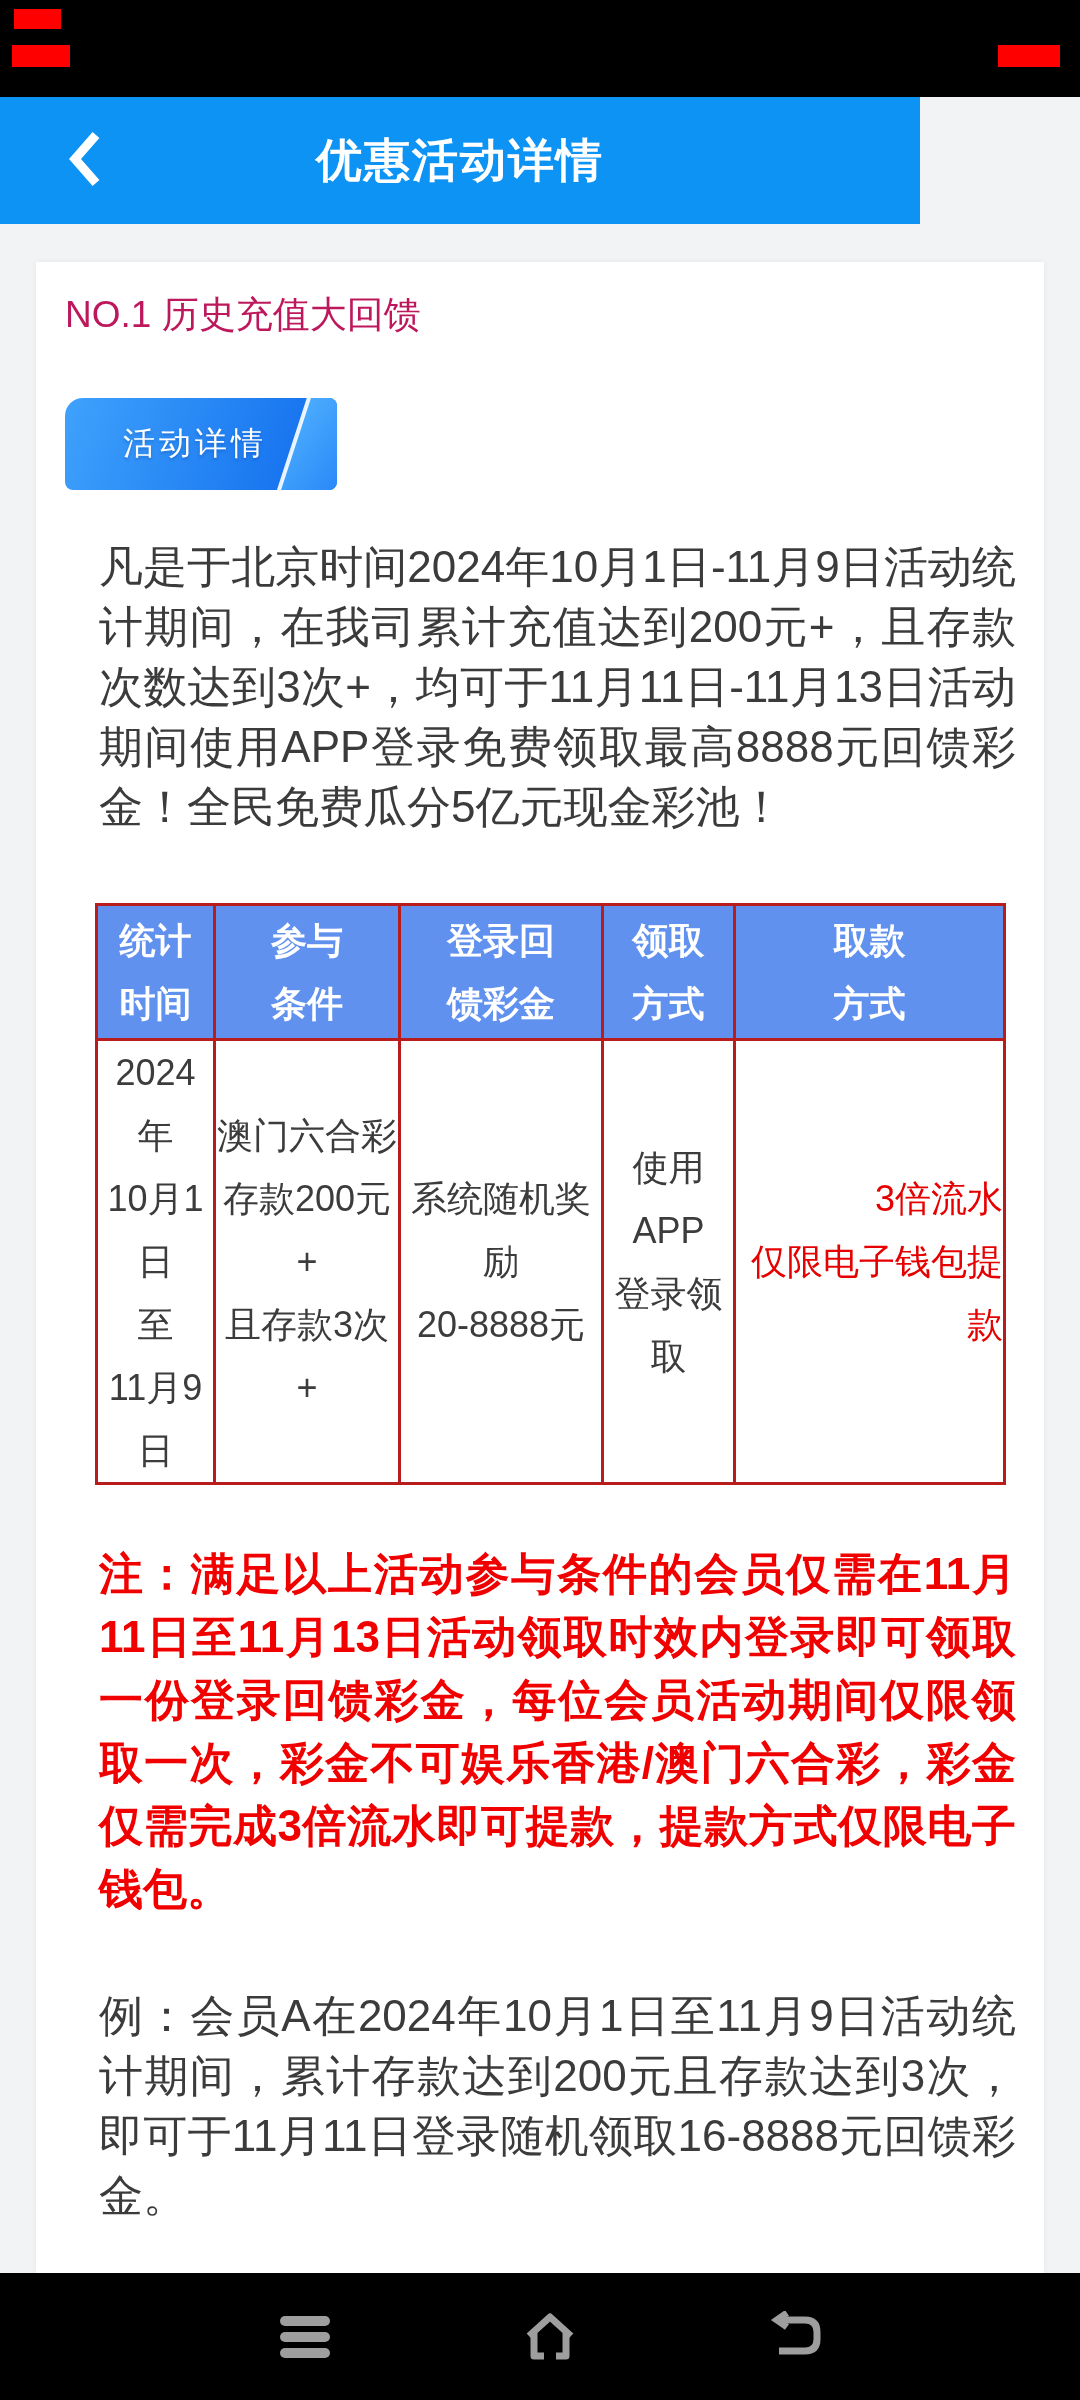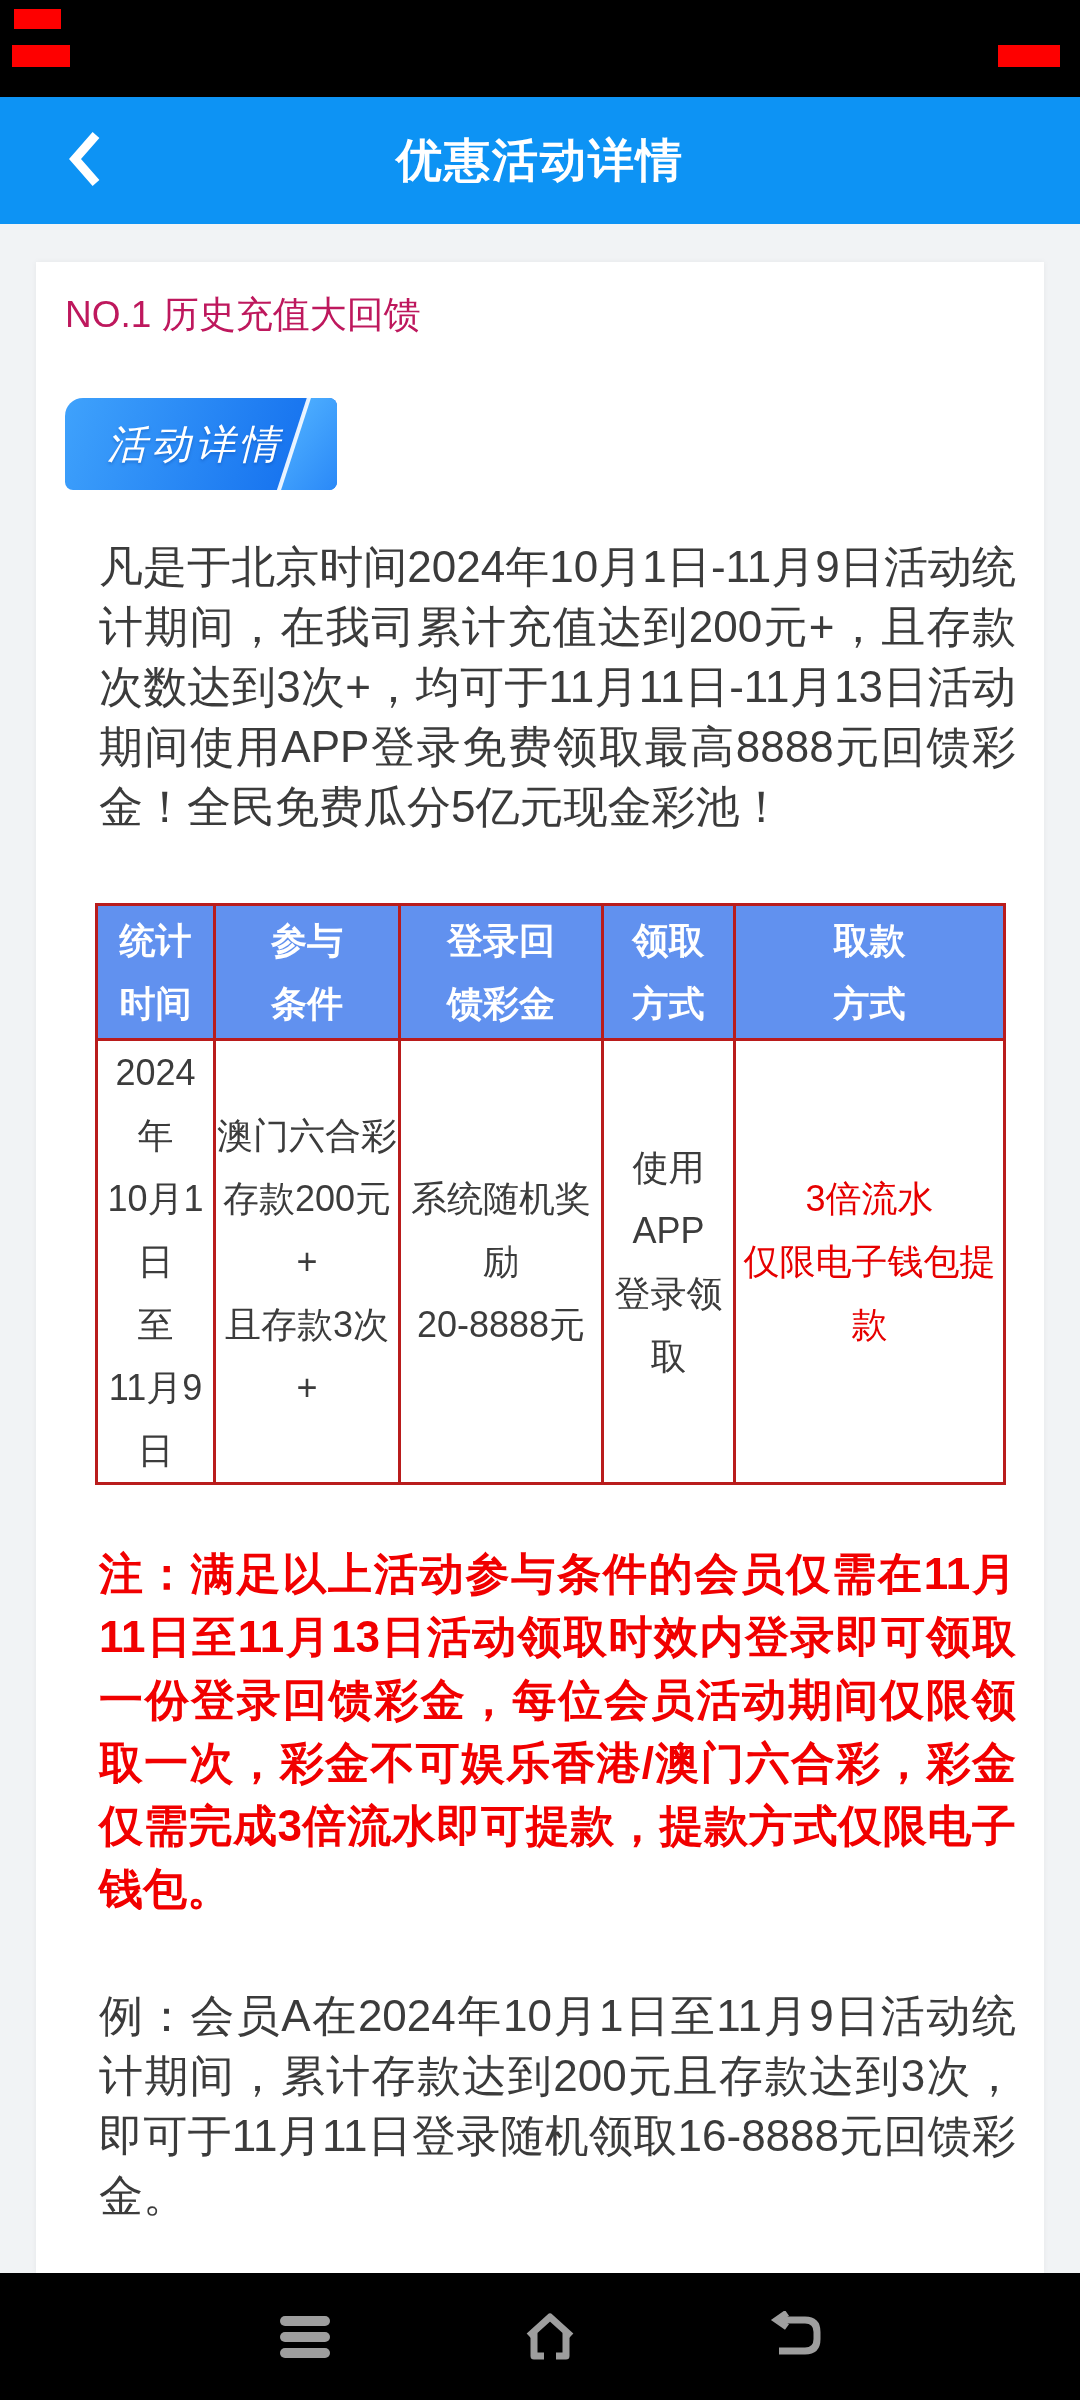--- a/index.html
+++ b/index.html
@@ -9,21 +9,21 @@
     font-family:"Liberation Sans","DejaVu Sans",sans-serif;
   }
   
   .status-bar{position:absolute;left:0;top:0;width:1080px;height:97px;background:#000;z-index:20;}
   .redact{position:absolute;background:#fe0000;}
   .redact.r1{left:14px;top:9px;width:47px;height:20px;}
   .redact.r2{left:12px;top:45px;width:58px;height:22px;}
   .redact.r3{left:998px;top:45px;width:62px;height:22px;}
   
   .app-header{
-    position:absolute;left:0;top:97px;width:1080px;height:127px;background:#0d93f4;
+    position:absolute;left:0;top:97px;width:920px;height:127px;background:#0d93f4;
     display:flex;align-items:center;justify-content:center;z-index:15;
   }
   .back-button{position:absolute;left:40px;top:0;width:90px;height:127px;display:flex;align-items:center;justify-content:center;}
   .page-title{color:#fff;font-size:46px;font-weight:bold;letter-spacing:2px;}
   
   .content-card{
     position:absolute;left:36px;top:262px;width:1008px;height:2011px;background:#fff;
     overflow:hidden;box-shadow:0 0 6px rgba(0,0,0,.05);
   }
   .section-title{margin:31px 0 0 29px;font-size:37px;line-height:44px;color:#be185d;}
@@ -35,35 +35,35 @@
   }
   .detail-badge::before{
     content:"";position:absolute;right:-26px;top:-20px;width:70px;height:150px;
     background:linear-gradient(110deg,#4fb0ff,#1e7cf5);transform:rotate(18deg);
   }
   .detail-badge::after{
     content:"";position:absolute;right:44px;top:-20px;width:4px;height:150px;
     background:rgba(255,255,255,.9);transform:rotate(18deg);
   }
   .badge-label{
-    position:relative;z-index:1;color:#fff;font-size:40px;letter-spacing:4px;
-    text-shadow:0 2px 3px rgba(0,60,150,.35);padding-right:12px;font-style:italic;
+    position:relative;z-index:1;color:#fff;font-size:32px;letter-spacing:4px;
+    text-shadow:0 2px 3px rgba(0,60,150,.35);padding-right:12px;
   }
   .para{margin:47px 28px 0 63px;font-size:44px;line-height:60px;color:#3b3b3b;text-align:justify;}
   
   table.promo-table{
     margin:66px 0 0 59px;width:908px;border-collapse:collapse;table-layout:fixed;
   }
   .promo-table col.c1{width:118px}.promo-table col.c2{width:185px}
   .promo-table col.c3{width:203px}.promo-table col.c4{width:132px}
   .promo-table col.c5{width:270px}
   .promo-table th,.promo-table td{border:3px solid #b91c1c;white-space:pre-line;text-align:center;vertical-align:middle;padding:0;}
   .promo-table th{height:132px;background:#6191ef;color:#fff;font-size:36px;font-weight:bold;line-height:63px;}
   .promo-table td{height:378px;font-size:36px;color:#3c3c3c;line-height:63px;}
-  .promo-table td.red{color:#e60000;}
+  .promo-table td.red{color:#e60000;text-align:right;}
   
   .note{margin:57px 28px 0 63px;font-size:44px;line-height:63px;font-weight:bold;color:#f10000;text-align:justify;}
   .example{margin:66px 28px 0 63px;font-size:44px;line-height:60px;color:#3b3b3b;text-align:justify;}
   
   .nav-bar{
     position:absolute;left:0;top:2273px;width:1080px;height:127px;background:#000;z-index:30;
   }
   .nav-btn{position:absolute;top:0;width:120px;height:127px;display:flex;align-items:center;justify-content:center;}
   .nav-menu{left:245px;}   
   .nav-home{left:490px;}   

